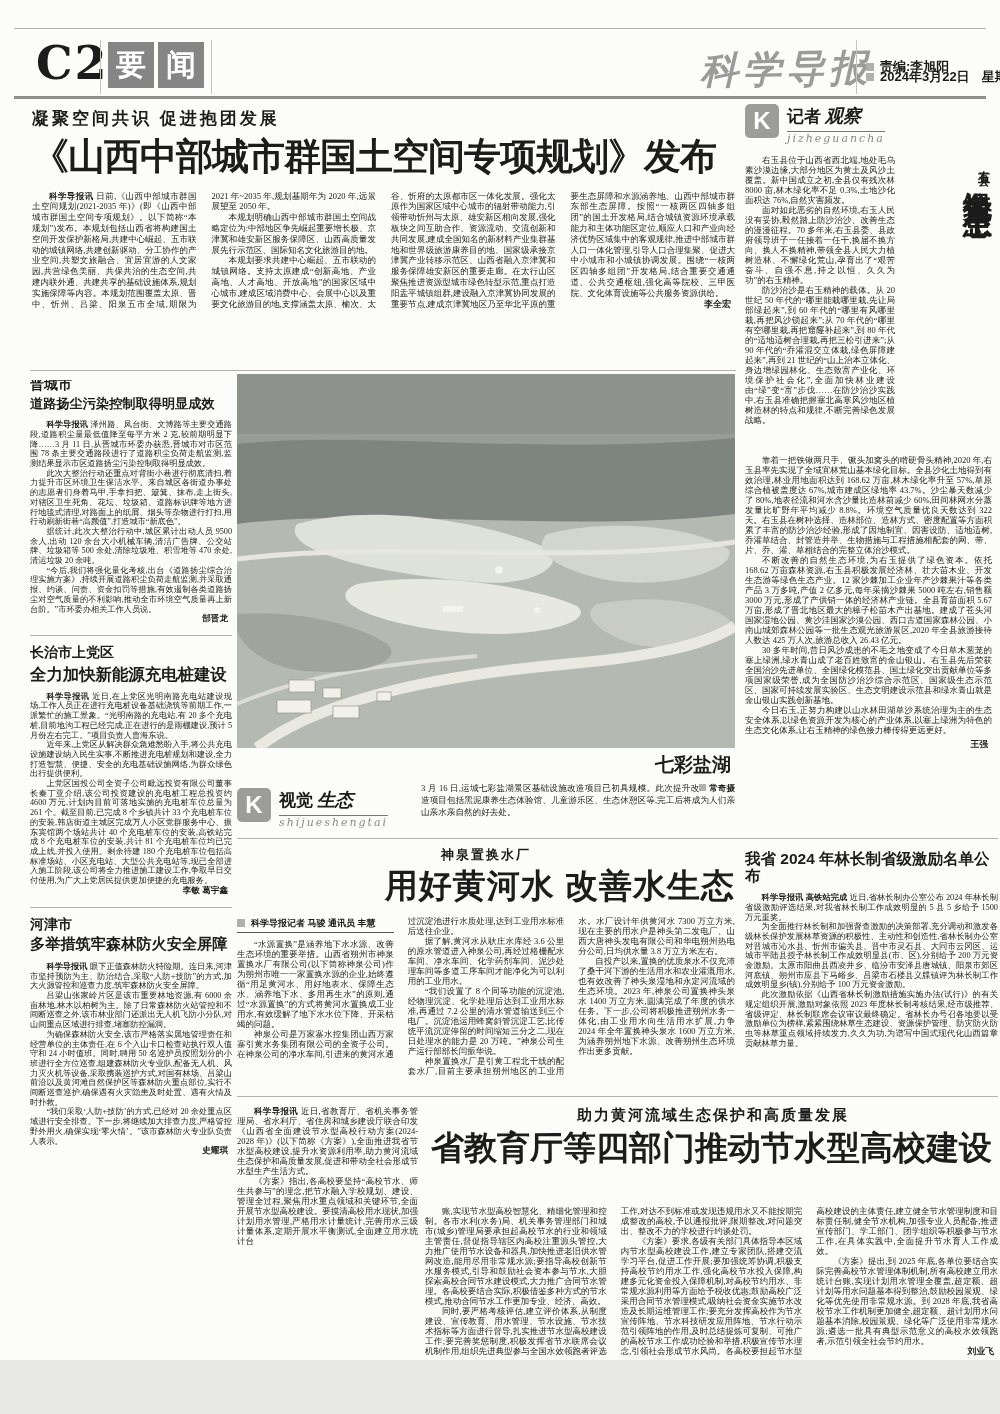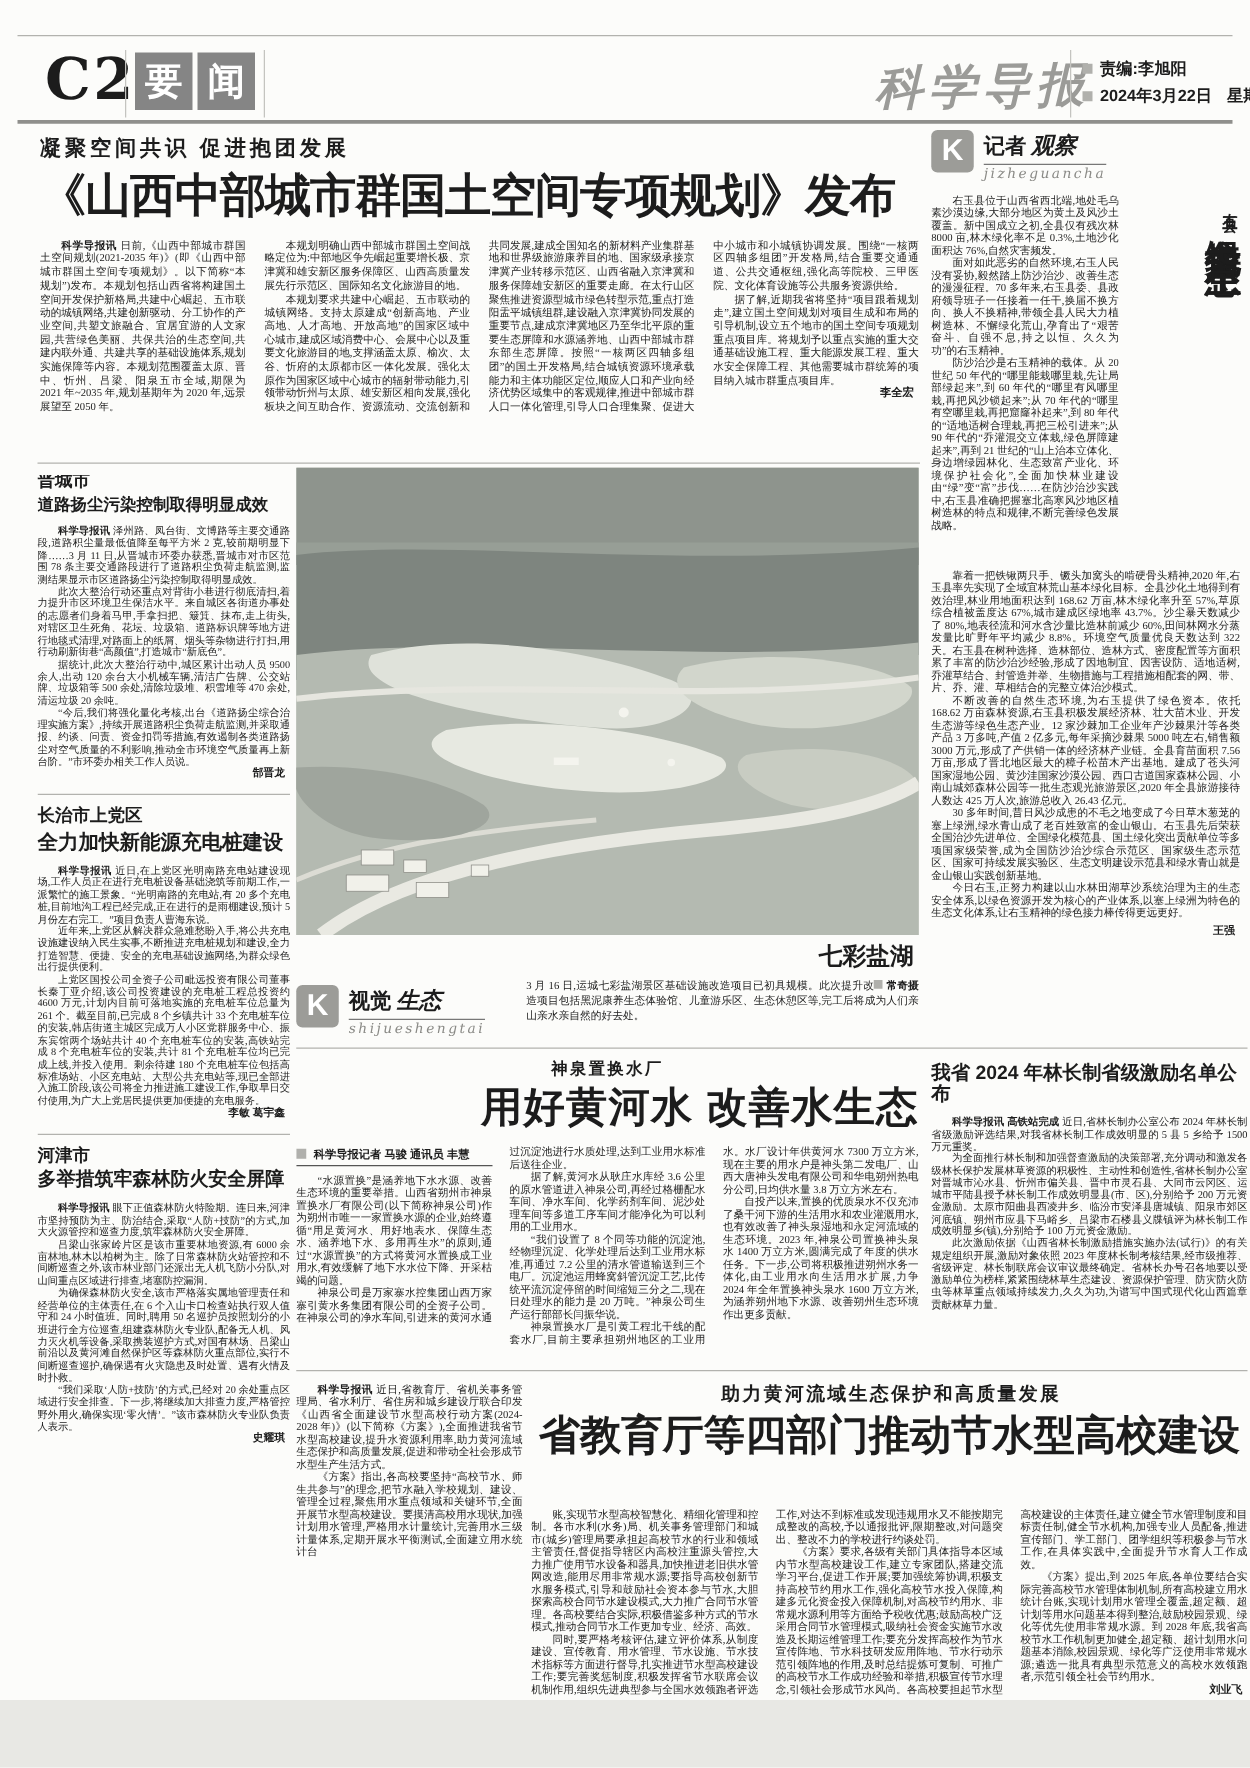--- a/index.html
+++ b/index.html
@@ -98,40 +98,39 @@
 <div class="page">
 
   <div class="rule" style="left:14px;top:28px;width:972px;"></div>
   <div class="abs pageno" style="left:36px;top:36px;">C2</div>
   <div class="vrule" style="left:100px;top:40px;height:54px;"></div>
   <div class="secbox" style="left:108px;top:42px;">要</div>
   <div class="secbox" style="left:158px;top:42px;">闻</div>
   <div class="vrule" style="left:211px;top:40px;height:54px;"></div>
   <div class="abs masthead" style="left:700px;top:44px;">科学导报</div>
   <div class="vrule" style="left:856px;top:40px;height:54px;"></div>
-  <div class="abs edline" style="left:866px;top:46px;">
+  <div class="abs edline" style="left:866px;top:58px;">
     <span class="bullet"></span>
     <span>责编:李旭阳</span>
   </div>
   <div class="abs edline" style="left:866px;top:68px;">
     <span class="bullet"></span>
     <span>2024年3月22日</span>
     <span style="width:12px;display:inline-block;"></span>
     <span>星期五</span>
   </div>
   <div class="headrule" style="left:14px;top:96px;width:972px;"></div>
 
   <div class="abs" style="left:32px;top:107px;width:703px;">
     <div class="kicker lead-kicker">凝聚空间共识   促进抱团发展</div>
     <div class="htitle lead-title" style="margin-top:7px;">《山西中部城市群国土空间专项规划》发布</div>
     <div class="body lead-body" style="margin-top:13px;">
       <p><b>科学导报讯  </b><span>日前,《山西中部城市群国土空间规划(2021-2035 年)》(即《山西中部城市群国土空间专项规划》。以下简称“本规划”)发布。本规划包括山西省将构建国土空间开发保护新格局,共建中心崛起、五市联动的城镇网络,共建创新驱动、分工协作的产业空间,共塑文旅融合、宜居宜游的人文家园,共营绿色美丽、共保共治的生态空间,共建内联外通、共建共享的基础设施体系,规划实施保障等内容。本规划范围覆盖太原、晋中、忻州、吕梁、阳泉五市全域,期限为 2021 年~2035 年,规划基期年为 2020 年,远景展望至 2050 年。</span></p>
       <p>本规划明确山西中部城市群国土空间战略定位为:中部地区争先崛起重要增长极、京津冀和雄安新区服务保障区、山西高质量发展先行示范区、国际知名文化旅游目的地。</p>
       <p>本规划要求共建中心崛起、五市联动的城镇网络。支持太原建成“创新高地、产业高地、人才高地、开放高地”的国家区域中心城市,建成区域消费中心、会展中心以及重要文化旅游目的地,支撑涵盖太原、榆次、太谷、忻府的太原都市区一体化发展。强化太原作为国家区域中心城市的辐射带动能力,引领带动忻州与太原、雄安新区相向发展,强化板块之间互助合作、资源流动、交流创新和共同发展,建成全国知名的新材料产业集群基地和世界级旅游康养目的地、国家级承接京津冀产业转移示范区、山西省融入京津冀和服务保障雄安新区的重要走廊。在太行山区聚焦推进资源型城市绿色转型示范,重点打造阳盂平城镇组群,建设融入京津冀协同发展的重要节点,建成京津冀地区乃至华北平原的重要生态屏障和水源涵养地、山西中部城市群东部生态屏障。按照“一核两区四轴多组团”的国土开发格局,结合城镇资源环境承载能力和主体功能区定位,顺应人口和产业向经济优势区域集中的客观规律,推进中部城市群人口一体化管理,引导人口合理集聚、促进大中小城市和小城镇协调发展。围绕“一核两区四轴多组团”开发格局,结合重要交通通道、公共交通枢纽,强化高等院校、三甲医院、文化体育设施等公共服务资源供给。</p>
-      <p>据了解,近期我省将坚持“项目跟着规划走”,建立国土空间规划对项目生成和布局的引导机制,设立五个地市的国土空间专项规划重点项目库。将规划予以重点实施的重大交通基础设施工程、重大能源发展工程、重大水安全保障工程、其他需要城市群统筹的项目纳入城市群重点项目库。</p>
       <p class="byline">李全宏</p>
     </div>
   </div>
   <div class="rule" style="left:30px;top:370px;width:706px;"></div>
 
   <div class="abs leftcol body" style="left:30px;top:380px;height:1030px;overflow:hidden;">
     <div>
       <div class="kicker">晋城市</div>
       <div class="htitle t15">道路扬尘污染控制取得明显成效</div>
       <p><b>科学导报讯  </b><span>泽州路、凤台街、文博路等主要交通路段,道路积尘量最低值降至每平方米 2 克,较前期明显下降……3 月 11 日,从晋城市环委办获悉,晋城市对市区范围 78 条主要交通路段进行了道路积尘负荷走航监测,监测结果显示市区道路扬尘污染控制取得明显成效。</span></p>
@@ -245,21 +244,21 @@
       </div>
       <div class="vtitle">
         <span class="vloc">右玉县</span>
         <span class="vbig">
           <span>绿色接力</span><span class="vt2">生生不息</span>
         </span>
       </div>
     </div>
     <div class="obs-wide body">
       <p>靠着一把铁锹两只手、镢头加窝头的啃硬骨头精神,2020 年,右玉县率先实现了全域宜林荒山基本绿化目标。全县沙化土地得到有效治理,林业用地面积达到 168.62 万亩,林木绿化率升至 57%,草原综合植被盖度达 67%,城市建成区绿地率 43.7%。沙尘暴天数减少了 80%,地表径流和河水含沙量比造林前减少 60%,田间林网水分蒸发量比旷野年平均减少 8.8%。环境空气质量优良天数达到 322 天。右玉县在树种选择、造林部位、造林方式、密度配置等方面积累了丰富的防沙治沙经验,形成了因地制宜、因害设防、适地适树,乔灌草结合、封管造并举、生物措施与工程措施相配套的网、带、片、乔、灌、草相结合的完整立体治沙模式。</p>
-      <p>不断改善的自然生态环境,为右玉提供了绿色资本。依托 168.62 万亩森林资源,右玉县积极发展经济林、壮大苗木业、开发生态游等绿色生态产业。12 家沙棘加工企业年产沙棘果汁等各类产品 3 万多吨,产值 2 亿多元,每年采摘沙棘果 5000 吨左右,销售额 3000 万元,形成了产供销一体的经济林产业链。全县育苗面积 7.56 万亩,形成了晋北地区最大的樟子松苗木产出基地。建成了苍头河国家湿地公园、黄沙洼国家沙漠公园、西口古道国家森林公园、小南山城郊森林公园等一批生态观光旅游景区,2020 年全县旅游接待人数达 425 万人次,旅游总收入 26.43 亿元。</p>
+      <p>不断改善的自然生态环境,为右玉提供了绿色资本。依托 168.62 万亩森林资源,右玉县积极发展经济林、壮大苗木业、开发生态游等绿色生态产业。12 家沙棘加工企业年产沙棘果汁等各类产品 3 万多吨,产值 2 亿多元,每年采摘沙棘果 5000 吨左右,销售额 3000 万元,形成了产供销一体的经济林产业链。全县育苗面积 5.67 万亩,形成了晋北地区最大的樟子松苗木产出基地。建成了苍头河国家湿地公园、黄沙洼国家沙漠公园、西口古道国家森林公园、小南山城郊森林公园等一批生态观光旅游景区,2020 年全县旅游接待人数达 425 万人次,旅游总收入 26.43 亿元。</p>
       <p>30 多年时间,昔日风沙成患的不毛之地变成了今日草木葱茏的塞上绿洲,绿水青山成了老百姓致富的金山银山。右玉县先后荣获全国治沙先进单位、全国绿化模范县、国土绿化突出贡献单位等多项国家级荣誉,成为全国防沙治沙综合示范区、国家级生态示范区、国家可持续发展实验区、生态文明建设示范县和绿水青山就是金山银山实践创新基地。</p>
       <p><span>今日右玉,正努力构建以山水林田湖草沙系统治理为主的生态安全体系,以绿色资源开发为核心的产业体系,以塞上绿洲为特色的生态文化体系,让右玉精神的绿色接力棒传得更远更好。</span><span class="byline">王强</span></p>
     </div>
   </div>
 
   <div class="abs" style="left:745px;top:850px;width:253px;">
     <div class="htitle forest-title">我省 2024 年林长制省级激励名单公布</div>
     <div class="body forest-body">
       <p><b>科学导报讯  高铁站完成  </b><span>近日,省林长制办公室公布 2024 年林长制省级激励评选结果,对我省林长制工作成效明显的 5 县 5 乡给予 1500 万元重奖。</span></p>
       <p>为全面推行林长制和加强督查激励的决策部署,充分调动和激发各级林长保护发展林草资源的积极性、主动性和创造性,省林长制办公室对晋城市沁水县、忻州市偏关县、晋中市灵石县、大同市云冈区、运城市平陆县授予林长制工作成效明显县(市、区),分别给予 200 万元资金激励。太原市阳曲县西凌井乡、临汾市安泽县唐城镇、阳泉市郊区河底镇、朔州市应县下马峪乡、吕梁市石楼县义牒镇评为林长制工作成效明显乡(镇),分别给予 100 万元资金激励。</p>

